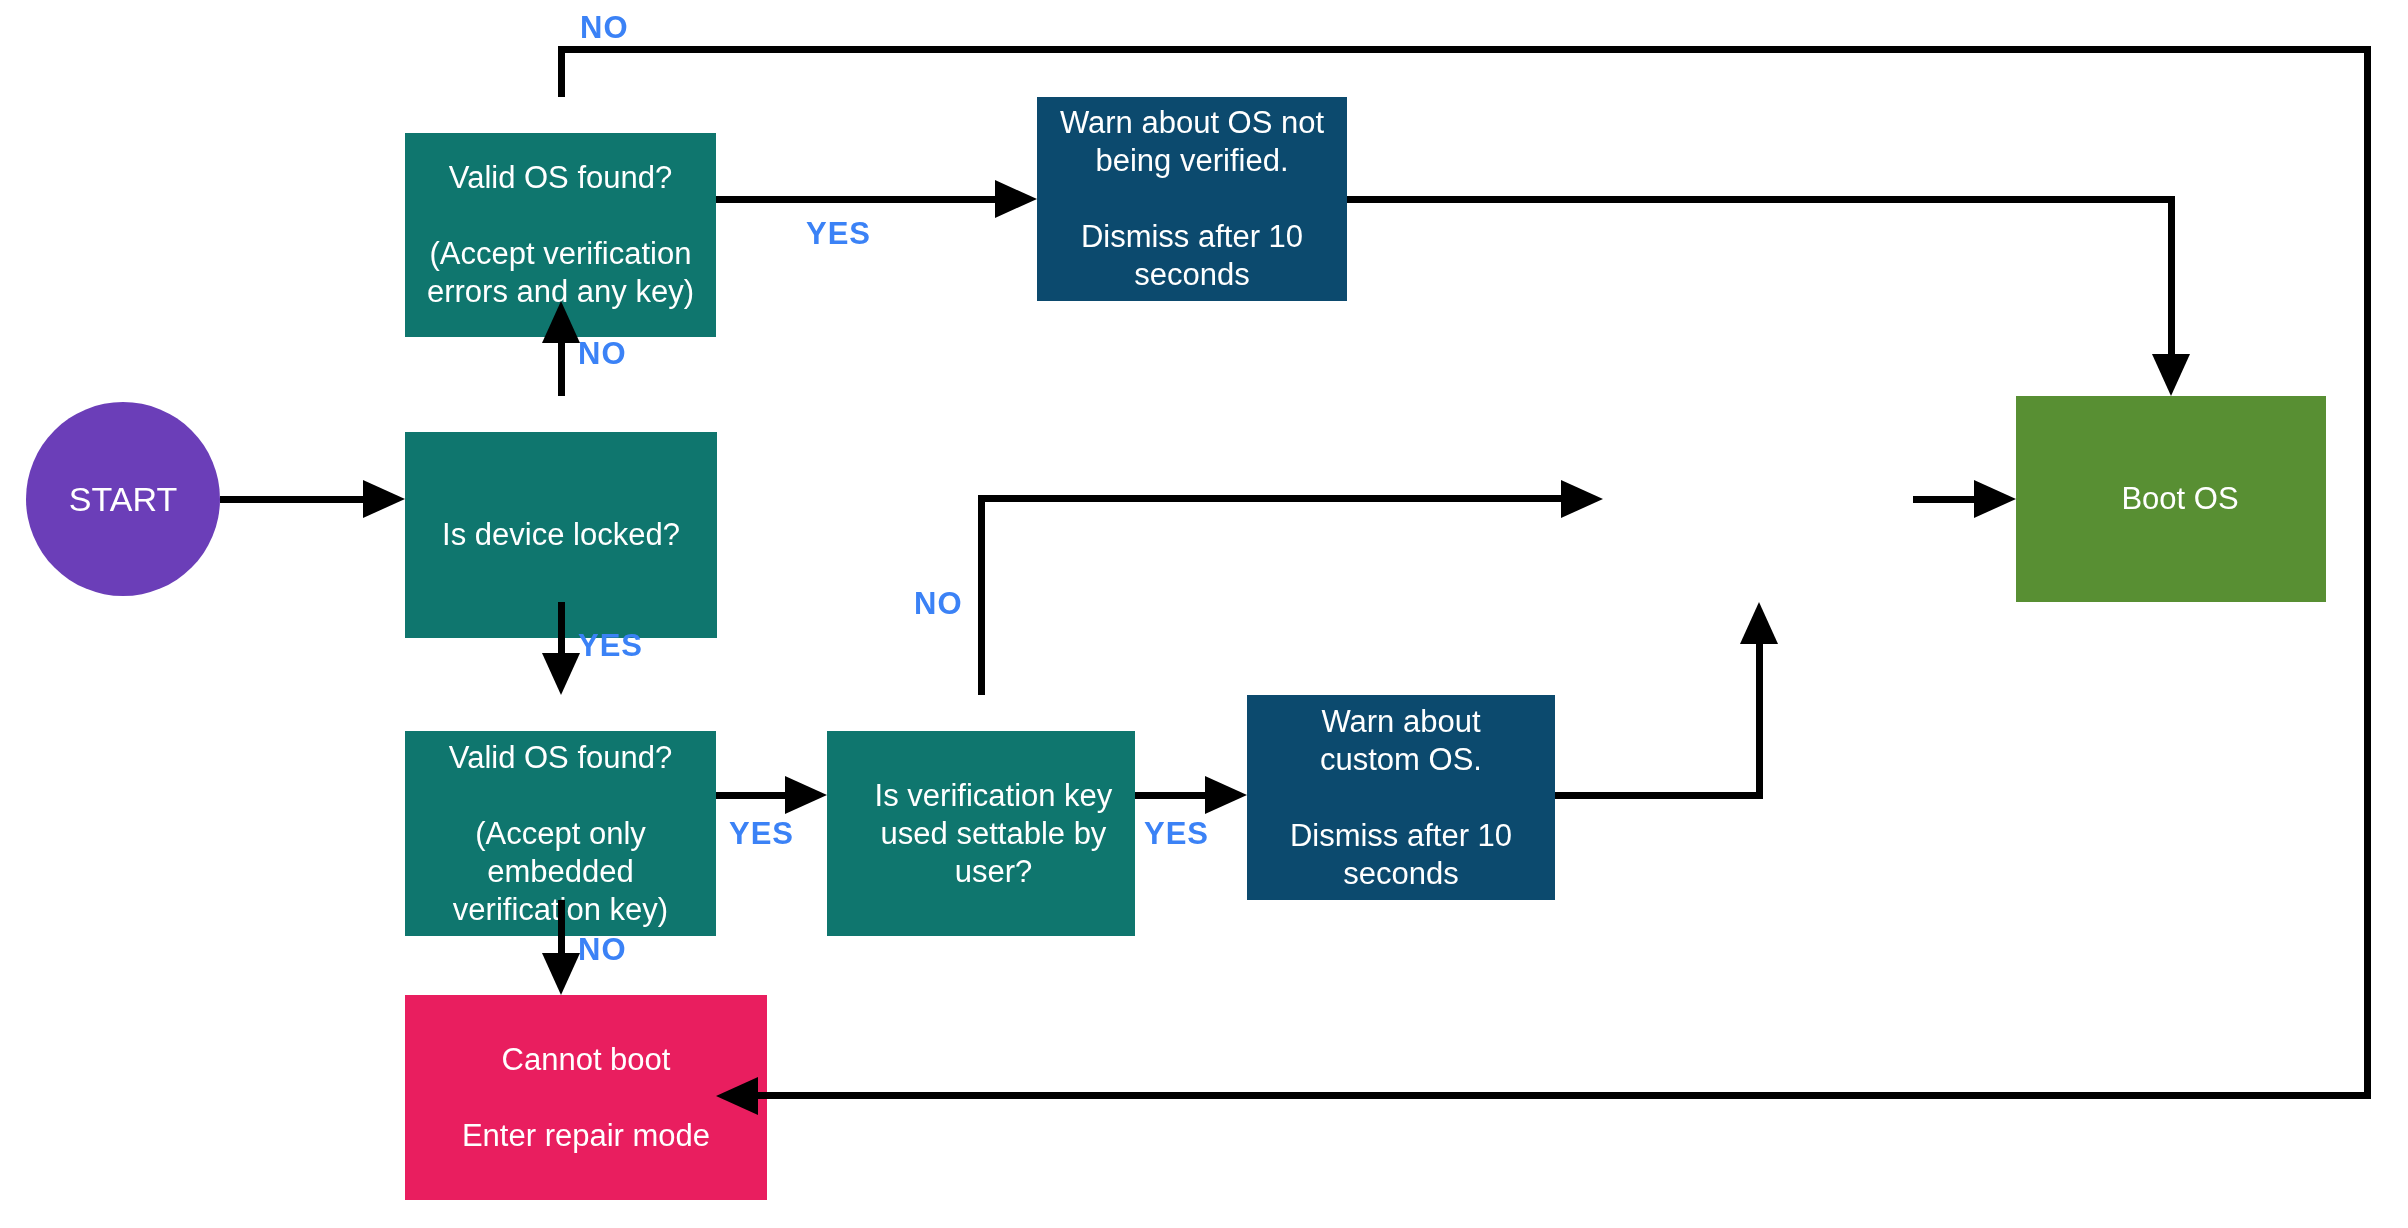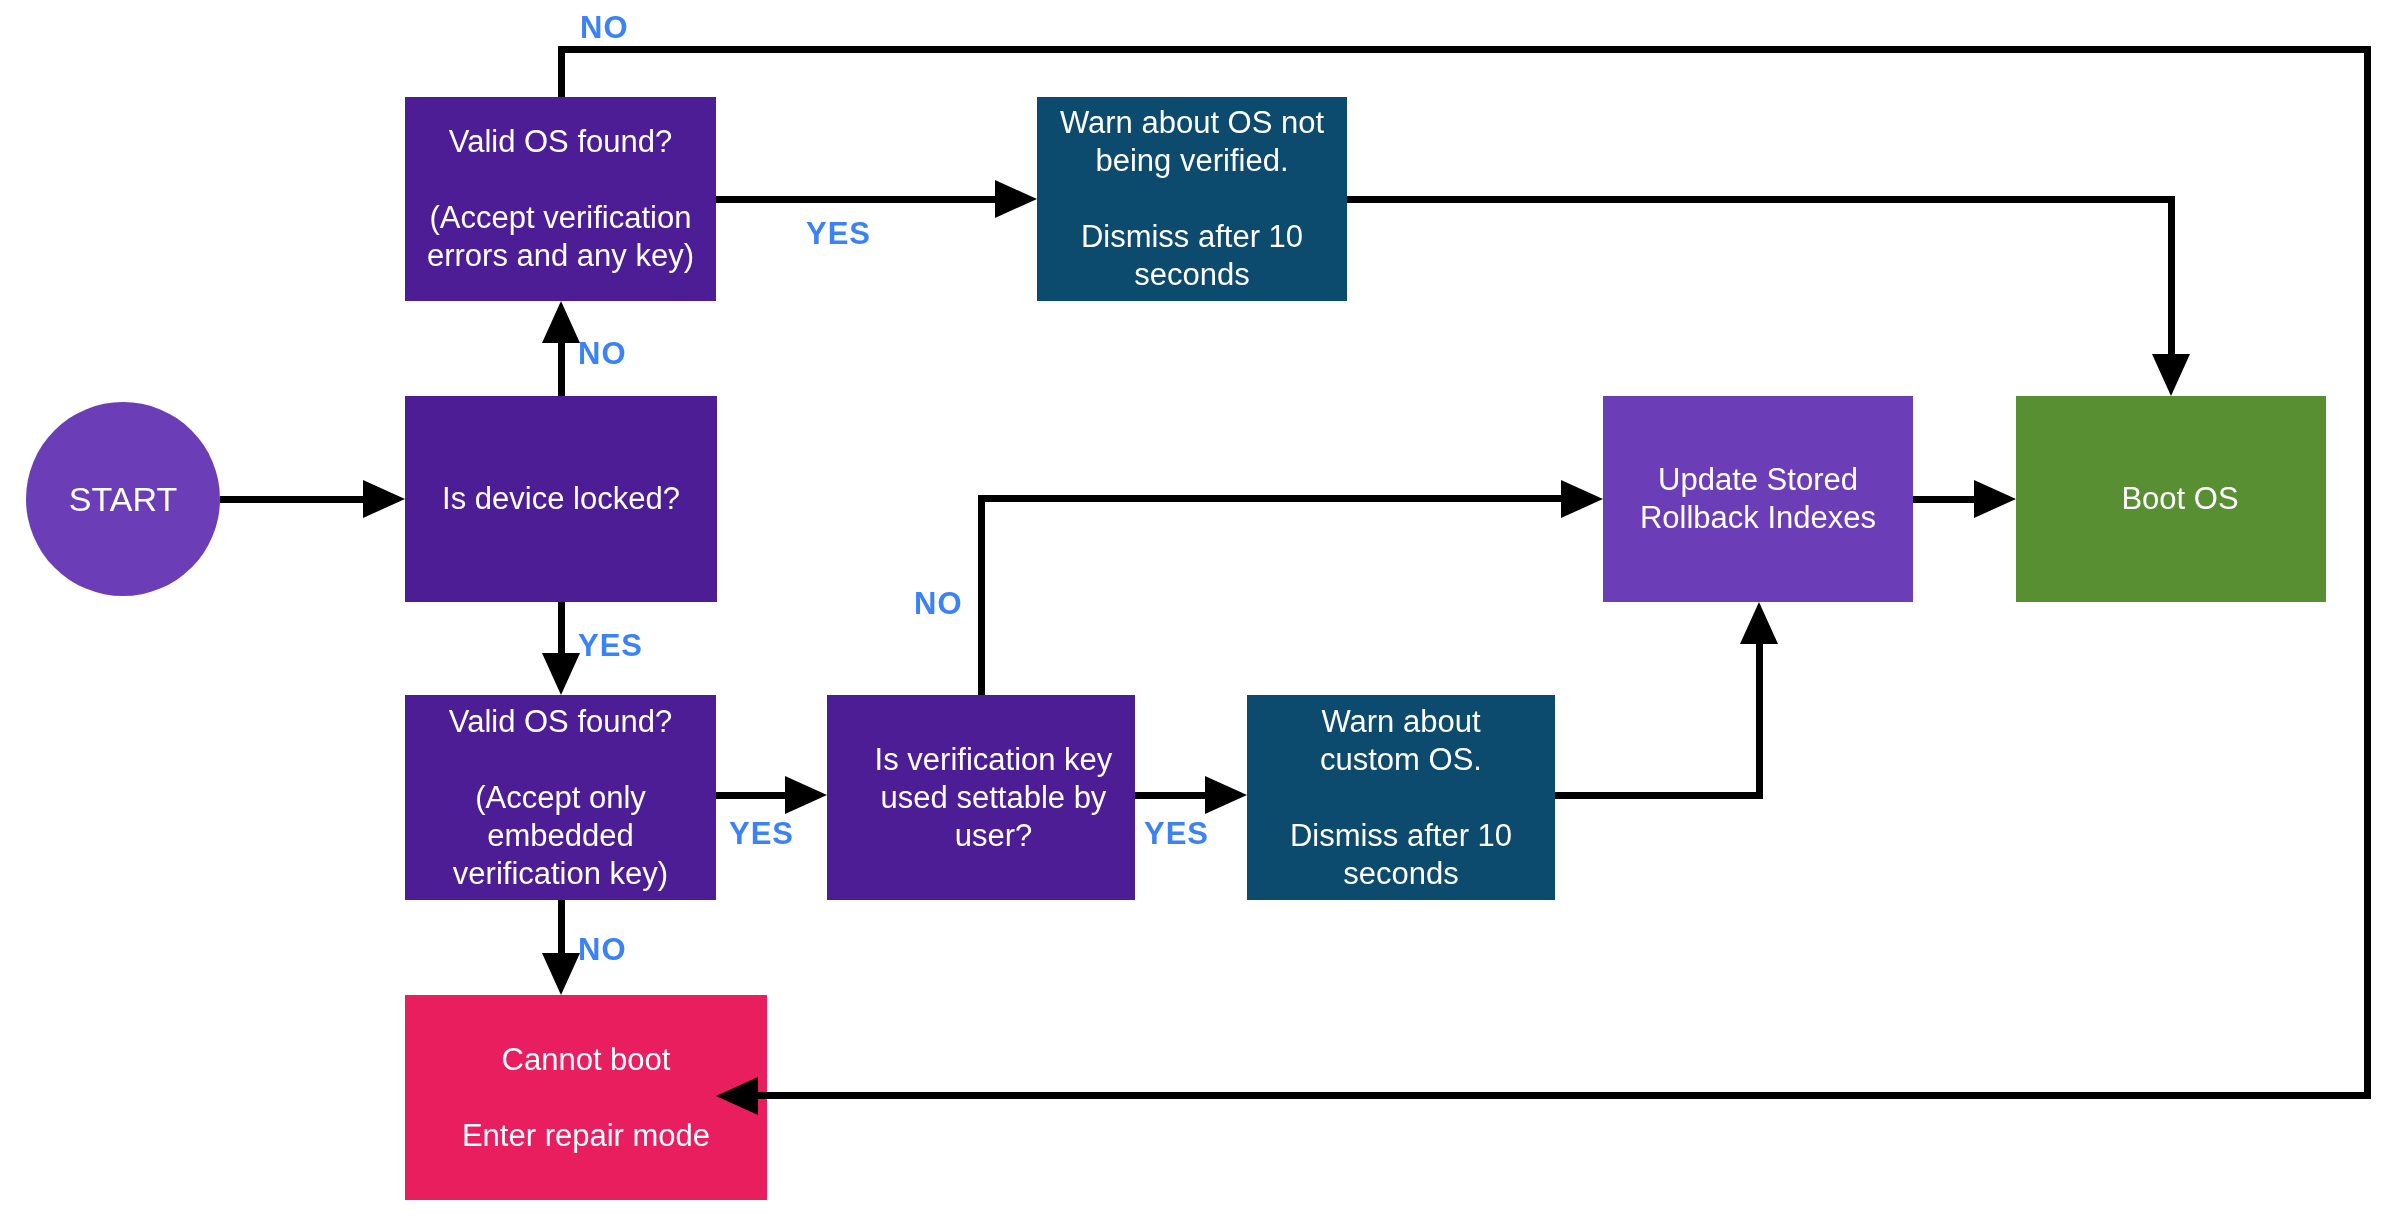--- a/index.html
+++ b/index.html
@@ -18,21 +18,21 @@
     justify-content: center;
     text-align: center;
     color: #ffffff;
     font-size: 31px;
     line-height: 38px;
     box-sizing: border-box;
     padding: 0 6px;
   }
   .box span { white-space: pre-line; }
   .circle { border-radius: 50%; font-size: 34px; }
-  .c-cyan   { background: #4c1d95; }
+  .c-cyan   { background: #0f766e; margin-top: 36px; }
   .c-purple { background: #6B3EB8; }
   .c-orange { background: #0c4a6e; }
   .c-green  { background: #588F33; }
   .c-pink   { background: #E91E5F; }
   .hline, .vline { position: absolute; background: #000000; }
   .hline { height: 7px; }
   .vline { width: 7px; }
   .ah { position: absolute; width: 0; height: 0; }
   .ah-r { border-top: 19px solid transparent; border-bottom: 19px solid transparent; border-left: 42px solid #000; }
   .ah-l { border-top: 19px solid transparent; border-bottom: 19px solid transparent; border-right: 42px solid #000; }
@@ -89,24 +89,20 @@
   </div>
 
   <div class="box c-orange" style="left:1247px; top:695px; width:308px; height:205px;">
     <span>Warn about
 custom OS.
 
 Dismiss after 10
 seconds</span>
   </div>
 
-  <div class="box c-purple" style="left:1603px; top:396px; width:310px; height:206px;">
-    <span>Update Stored
-Rollback Indexes</span>
-  </div>
 
   <div class="box c-green" style="left:2016px; top:396px; width:310px; height:206px;padding-left:24px;">
     <span>Boot OS</span>
   </div>
 
   <div class="box c-pink" style="left:405px; top:995px; width:362px; height:205px;">
     <span>Cannot boot
 
 Enter repair mode</span>
   </div>

